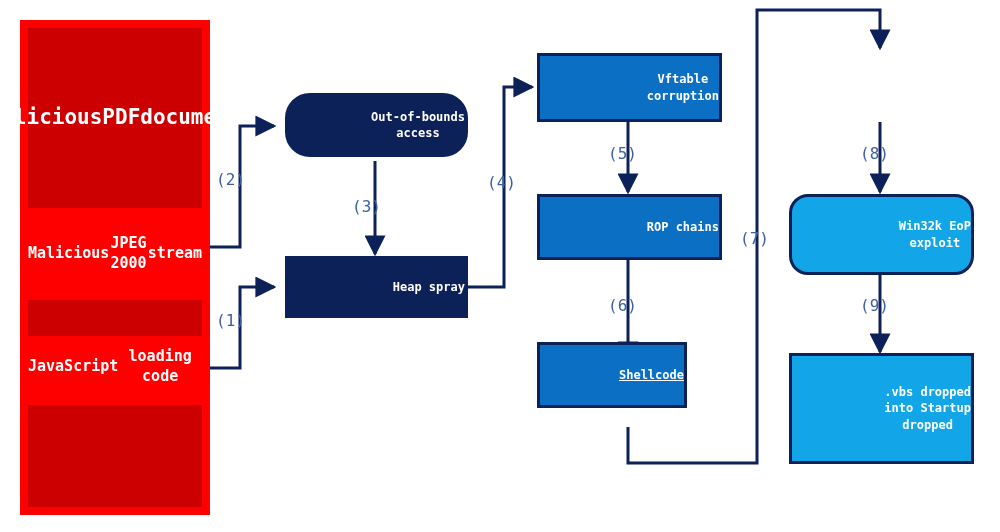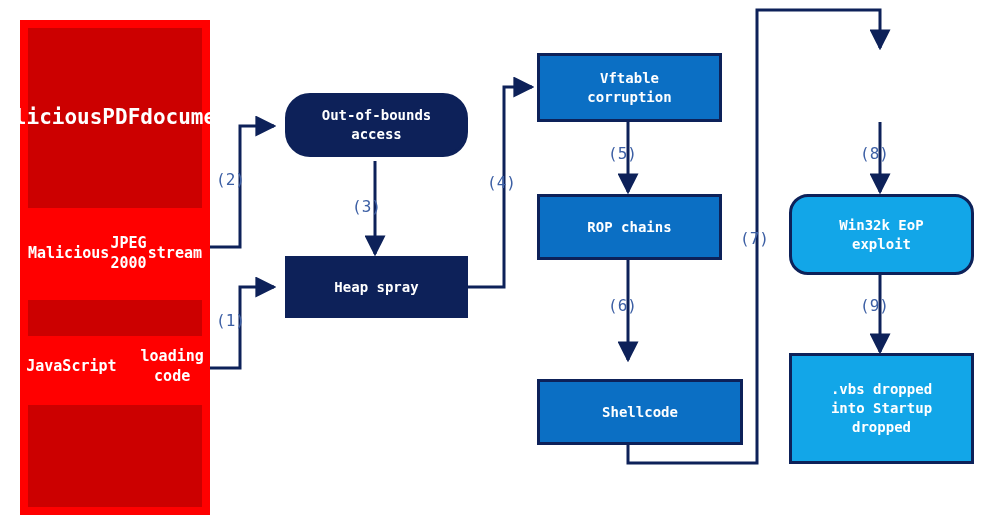--- a/index.html
+++ b/index.html
@@ -60,25 +60,25 @@
   .pdf-sub {
     font-size: 15px;
   }
 
   
   .node {
     position: absolute;
     box-sizing: border-box;
     display: flex;
     align-items: center;
-    justify-content: center;
+    justify-content: flex-end;
     text-align: center;
     color: #ffffff;
     font-weight: bold;
-    font-size: 14px;
+    font-size: 12px;
     line-height: 1.35;
     border: 3px solid #0d2159;
   }
   .node.navy {
     background: #0d2159;
     border-color: #0d2159;
   }
   .node.blue {
     background: #0b6fc4;
     border-color: #0d2159;
@@ -142,21 +142,21 @@
     <div class="pdf-band light pdf-sub" style="top:188px; height:92px;">
       <span>Malicious</span>
         <br>
       <span>JPEG 2000</span>
         <br>
       <span>stream</span>
     </div>
 
     <div class="pdf-band dark" style="top:280px; height:36px;"></div>
 
-    <div class="pdf-band light pdf-sub" style="top:316px; height:62px;gap:12px;">
+    <div class="pdf-band light pdf-sub" style="top:316px; height:62px;">
       <span>JavaScript</span>
         <br>
       <span>loading code</span>
     </div>
 
     <div class="pdf-band dark" style="top:385px; height:102px;"></div>
   </div>
 
   <div class="node navy" style="left:285px; top:93px; width:183px; height:64px;border-radius:25px;">
     <div>
@@ -177,21 +177,21 @@
       <span>corruption</span>
     </div>
   </div>
 
   <div class="node blue" style="left:537px; top:194px; width:185px; height:66px;">
     <div>
       <span>ROP chains</span>
     </div>
   </div>
 
-  <div class="node blue" style="left:537px; top:379px; width:206px; height:66px;">
+  <div class="node blue" style="left:537px; top:342px; width:150px; height:66px;text-decoration:underline;">
     <div>
       <span>Shellcode</span>
     </div>
   </div>
 
 
   <div class="node cyan" style="left:789px; top:194px; width:185px; height:81px;border-radius:19px;">
     <div>
       <span>Win32k EoP</span><br>
       <span>exploit</span>

